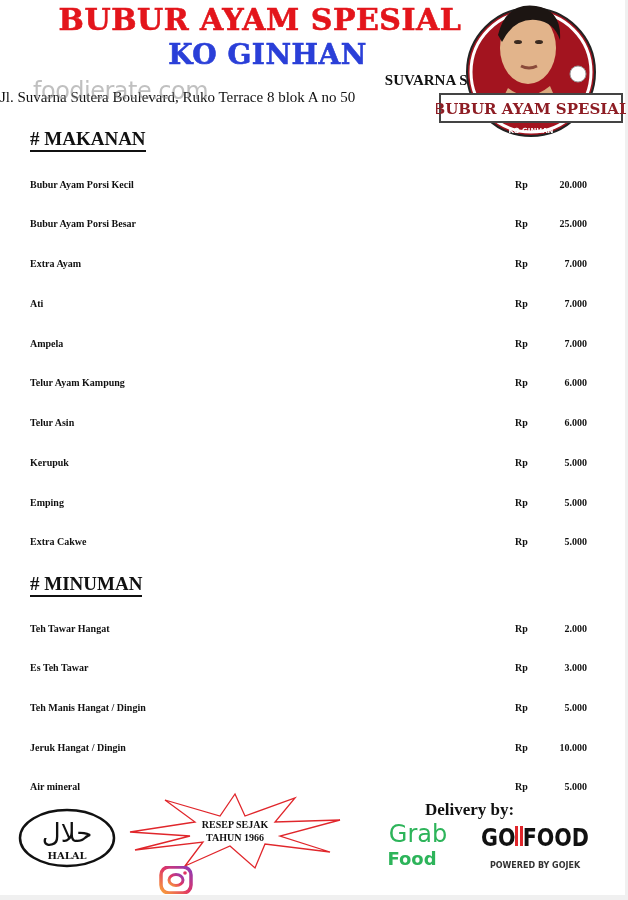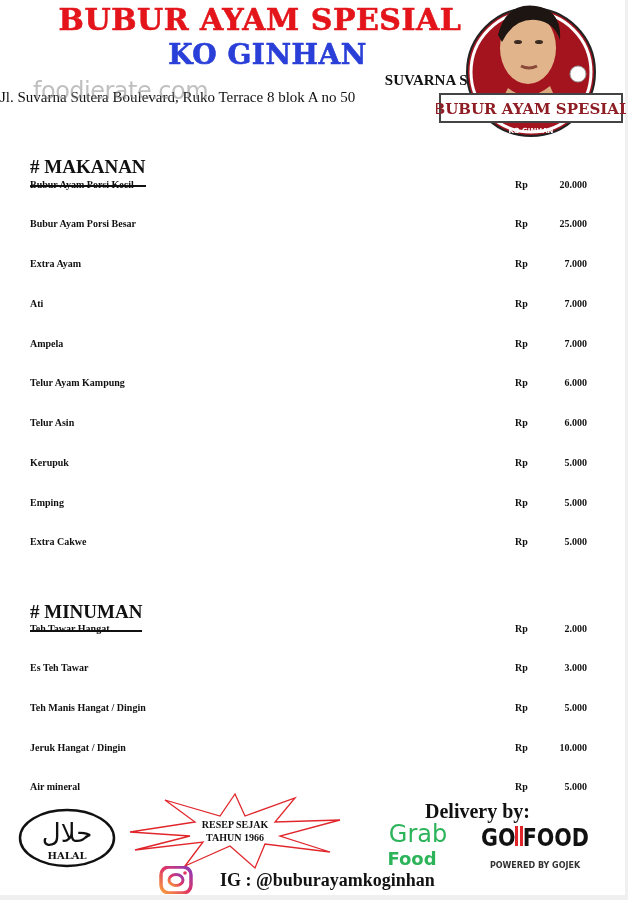--- a/index.html
+++ b/index.html
@@ -5,29 +5,29 @@
   html, body { margin:0; padding:0; }
   body { width:628px; height:900px; background:#f0f0f0; position:relative; overflow:hidden; font-family:"Liberation Serif", serif; color:#111; }
   .page { position:absolute; left:0; top:0; width:625px; height:895px; background:#fff; }
   .title1 { position:absolute; left:0; width:520px; top:2px; text-align:center; font-family:"DejaVu Serif", serif; font-weight:900; font-size:30px; color:#e3151b; letter-spacing:0.5px; -webkit-text-stroke:0.6px #e3151b; }
   .title2 { position:absolute; left:0; width:535px; top:38px; text-align:center; font-family:"DejaVu Serif", serif; font-weight:900; font-size:28px; color:#2a3fd8; letter-spacing:0.5px; -webkit-text-stroke:0.6px #2a3fd8; }
   .loc { position:absolute; left:0; width:520px; top:72px; text-align:right; font-weight:bold; font-size:15px; }
   .addr { position:absolute; left:0; width:470px; top:89px; font-size:15px; }
   .tlp { position:absolute; left:0; width:470px; top:108px; text-align:center; font-size:15px; }
   .watermark { position:absolute; left:33px; top:77px; font-family:"DejaVu Sans", sans-serif; font-size:24px; color:rgba(140,140,140,0.55); letter-spacing:-0.5px; }
   .logo { position:absolute; left:436px; top:0; width:190px; height:150px; }
-  .section { position:absolute; left:30px; font-weight:bold; font-size:19px; border-bottom:2px solid #111; line-height:20px; padding-bottom:8px;margin-top:28px; }
+  .section { position:absolute; left:30px; font-weight:bold; font-size:19px; border-bottom:2px solid #111; line-height:20px; padding-bottom:1px; }
   .item { position:absolute; left:30px; width:557px; height:20px; font-weight:bold; font-size:10px; line-height:20px; }
   .item .name { position:absolute; left:0; top:0; }
   .item .price { position:absolute; right:0; top:0; width:72px; }
   .item .rp { position:absolute; left:0; }
   .item .amt { position:absolute; right:0; }
   .halal { position:absolute; left:18px; top:808px; width:98px; height:60px; }
   .star { position:absolute; left:125px; top:792px; width:220px; height:78px; }
-  .delivery { position:absolute; left:425px; top:800px; font-weight:bold; font-size:20px;text-align:center; }
+  .delivery { position:absolute; left:425px; top:800px; font-weight:bold; font-size:17px;text-align:center; }
   .grab { position:absolute; left:368px; top:820px; width:100px; height:50px; }
   .gofood { position:absolute; left:475px; top:820px; width:120px; height:56px; }
   .ig-icon { position:absolute; left:159px; top:866px; width:34px; height:28px; }
   .ig-text { position:absolute; left:220px; top:870px; font-weight:bold; font-size:18px; }
 </style>
 </head>
 <body>
 
 <div class="page">
 
@@ -195,15 +195,14 @@
       <linearGradient id="igg" x1="0" y1="1" x2="1" y2="0">
         <stop offset="0" stop-color="#f9a33a"></stop>
         <stop offset="0.5" stop-color="#e03565"></stop>
         <stop offset="1" stop-color="#8a3ab9"></stop>
       </linearGradient>
     </defs>
     <rect x="2" y="1" width="30" height="26" rx="8" fill="none" stroke="url(#igg)" stroke-width="3.5"></rect>
     <ellipse cx="17" cy="14" rx="7" ry="5.5" fill="none" stroke="url(#igg)" stroke-width="3"></ellipse>
     <circle cx="26" cy="7" r="1.8" fill="#e03565"></circle>
   </svg>
-  <div class="ig-text">IG : @buburayamkoginhan</div>
 
 </div>
 
 </body></html>

